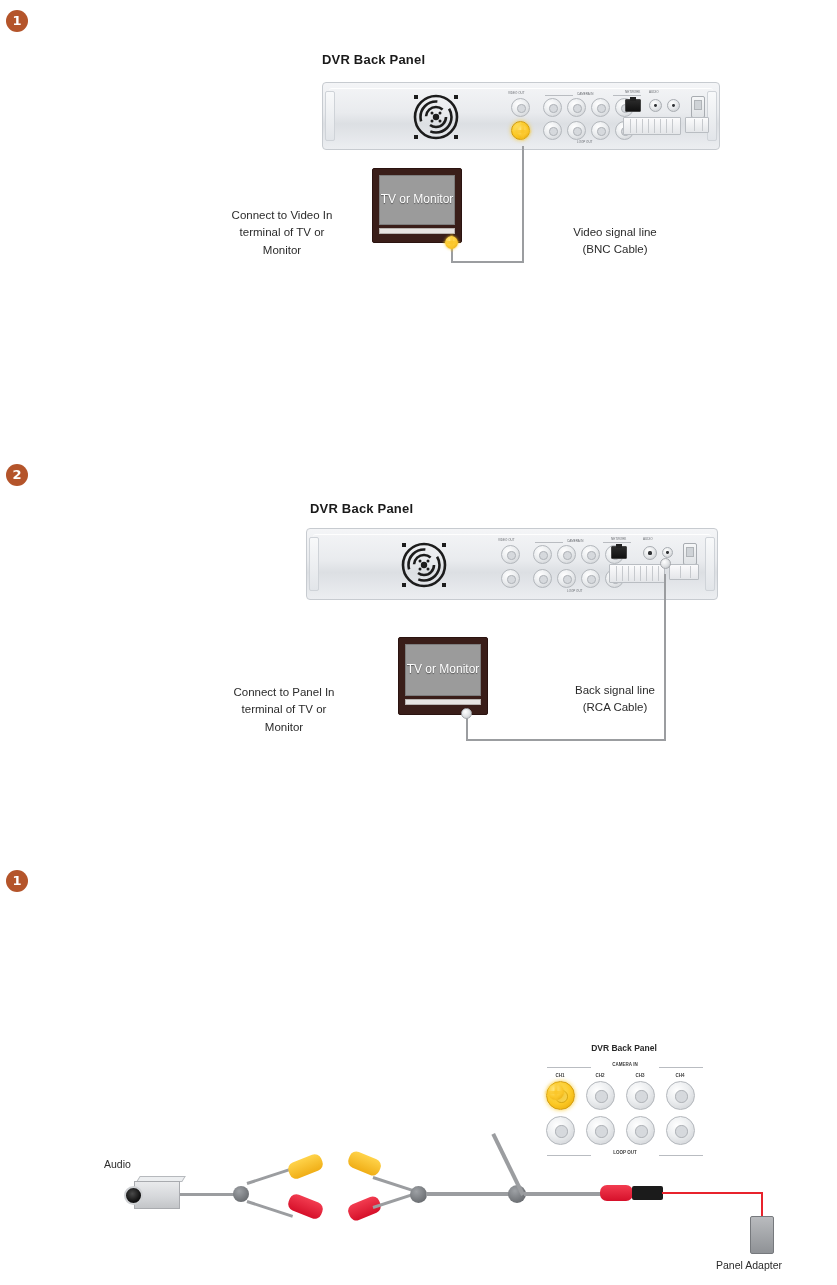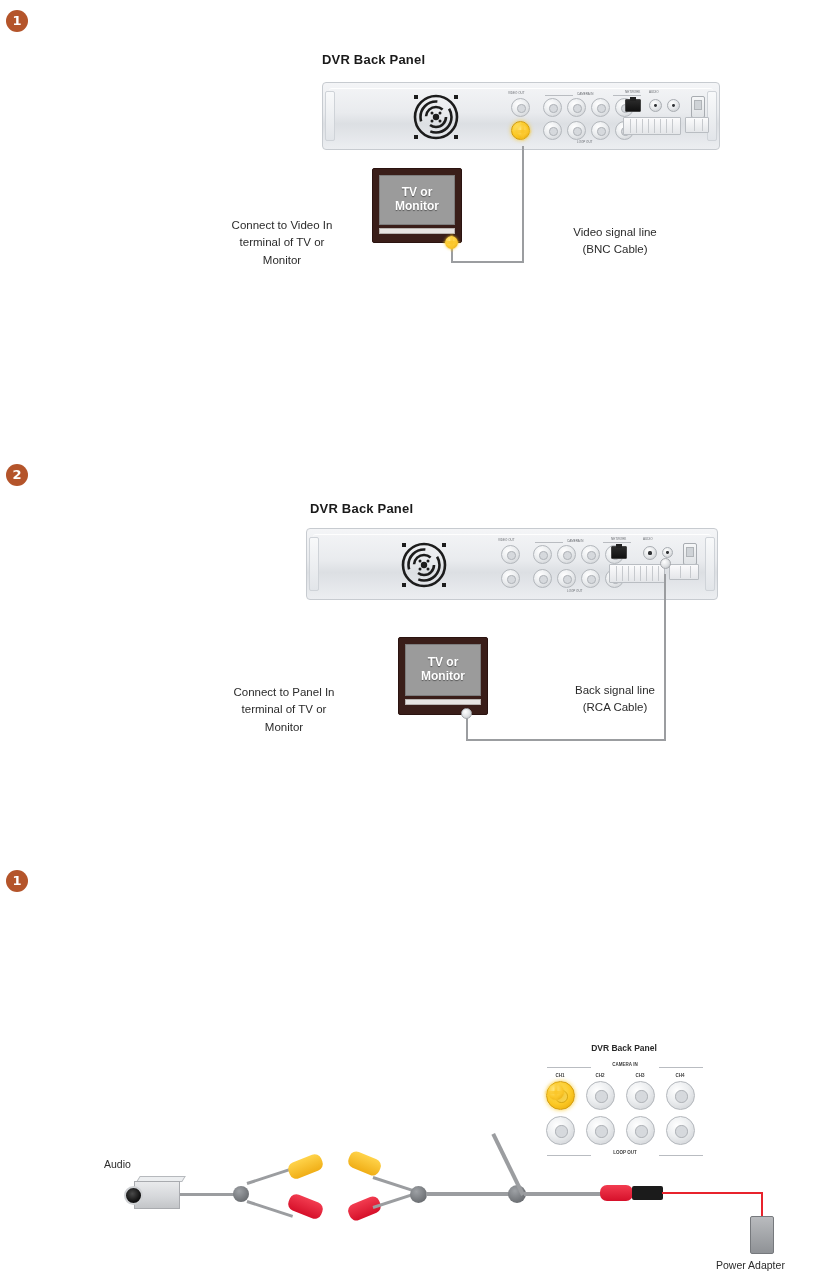--- a/index.html
+++ b/index.html
@@ -175,22 +175,22 @@
     width: 100%;
     background: #9b9b9b;
     border: 1px solid #7d7d7d;
     display: flex;
     align-items: center;
     justify-content: center;
   }
   .tv-screen-text {
     color: #ffffff;
     font-size: 12px;
-    font-weight: bold;
-    text-align: center;
+    font-weight: normal;
+    text-align: right;
     line-height: 1.15;
     text-shadow: 0 1px 1px rgba(0,0,0,.45);
   }
   .tv-base {
     margin-top: 3px;
     height: 6px;
     background: #e7e4e2;
     border: 1px solid #b9b4b1;
   }
 
@@ -397,21 +397,21 @@
       <div class="tv-screen" style="height:50px;">
         <span class="tv-screen-text">TV or
 Monitor</span>
       </div>
       <div class="tv-base"></div>
     </div>
 
     <div class="plug-yellow star" style="left:516px; top:125px; width:13px; height:13px;"></div>
     <div class="plug-yellow star" style="left:445px; top:236px; width:13px; height:13px;"></div>
 
-    <div class="caption" style="left:196px; top:217px; width:172px;">Connect to Video In
+    <div class="caption" style="left:196px; top:207px; width:172px;">Connect to Video In
 terminal of TV or
 Monitor</div>
     <div class="caption" style="left:530px; top:224px; width:170px;">Video signal line
 (BNC Cable)</div>
   </div>
 
   <div class="step-badge" style="left:6px; top:464px;">2</div>
 
   <div class="diagram">
 
@@ -576,16 +576,16 @@
     <div class="plug-yellow star" style="left:548px; top:1084px; width:16px; height:16px;"></div>
 
     <div class="cable" style="left:524px; top:1192px; width:80px; height:4px;"></div>
     <div class="conn-red" style="left:600px; top:1185px; width:33px; height:16px;"></div>
     <div class="conn-black" style="left:632px; top:1186px; width:31px; height:14px;"></div>
 
     <div class="cable-red" style="left:662px; top:1192px; width:101px; height:2px;"></div>
     <div class="cable-red" style="left:761px; top:1192px; width:2px; height:30px;"></div>
 
     <div class="adapter-box" style="left:750px; top:1216px; width:24px; height:38px;"></div>
-    <div class="caption-small" style="left:716px; top:1259px;">Power Adapter</div>
+    <div class="caption-small" style="left:716px; top:1259px;">Panel Adapter</div>
   </div>
 
 </div>
 
 </body></html>

